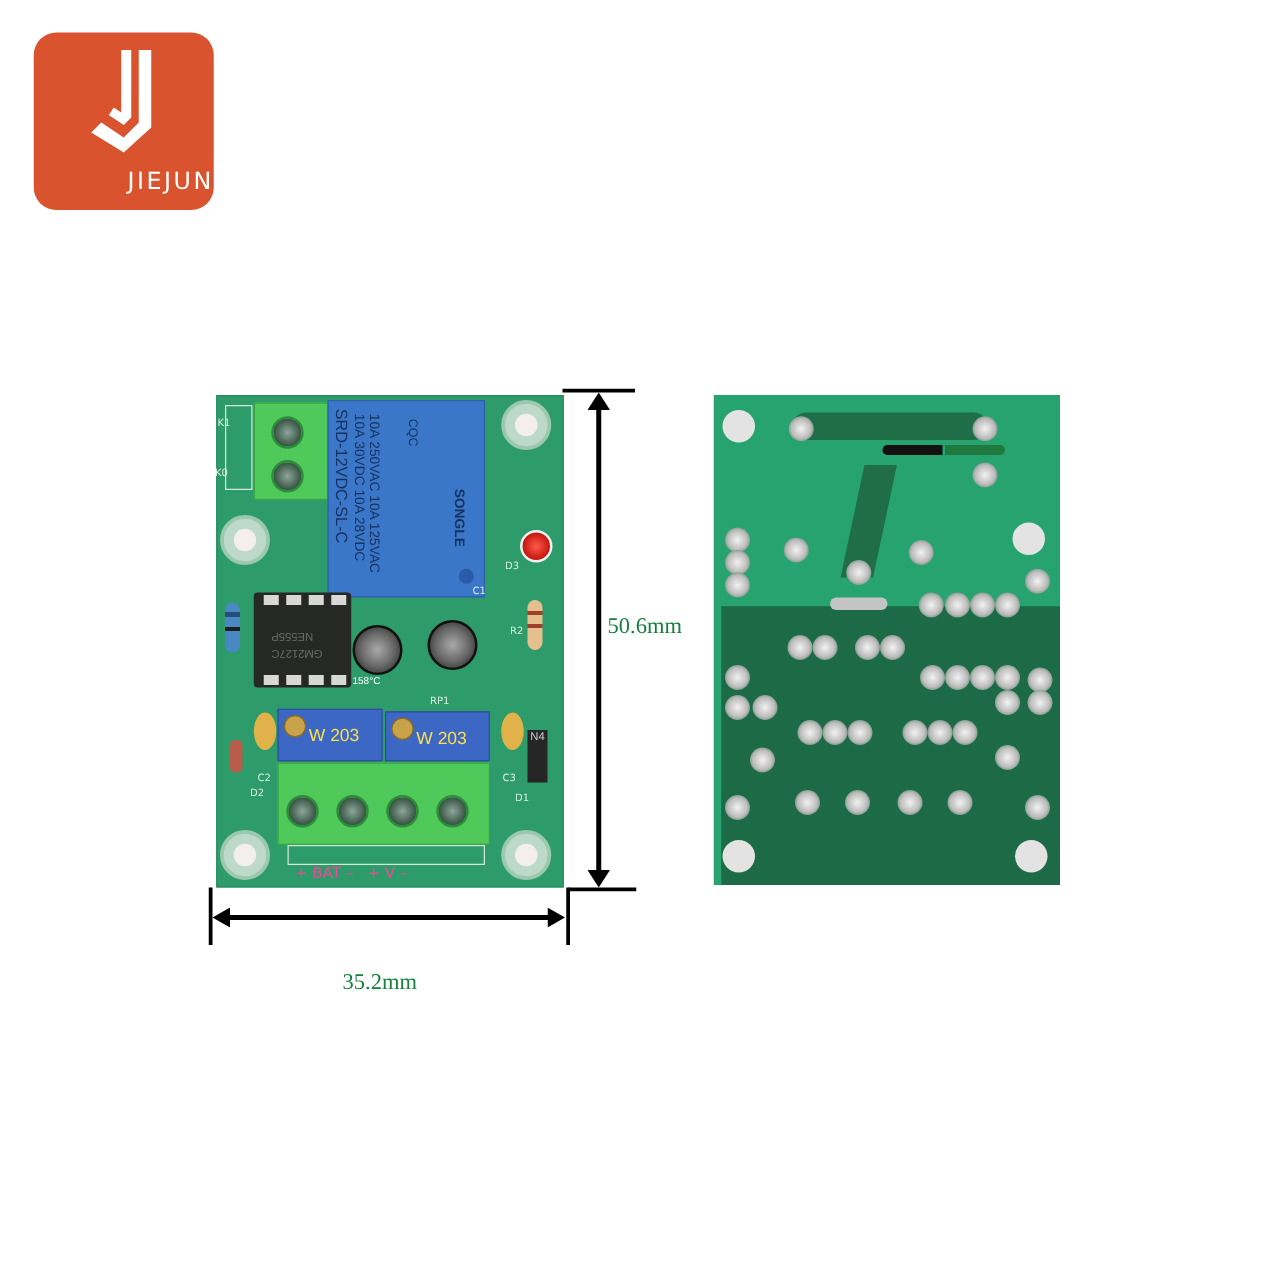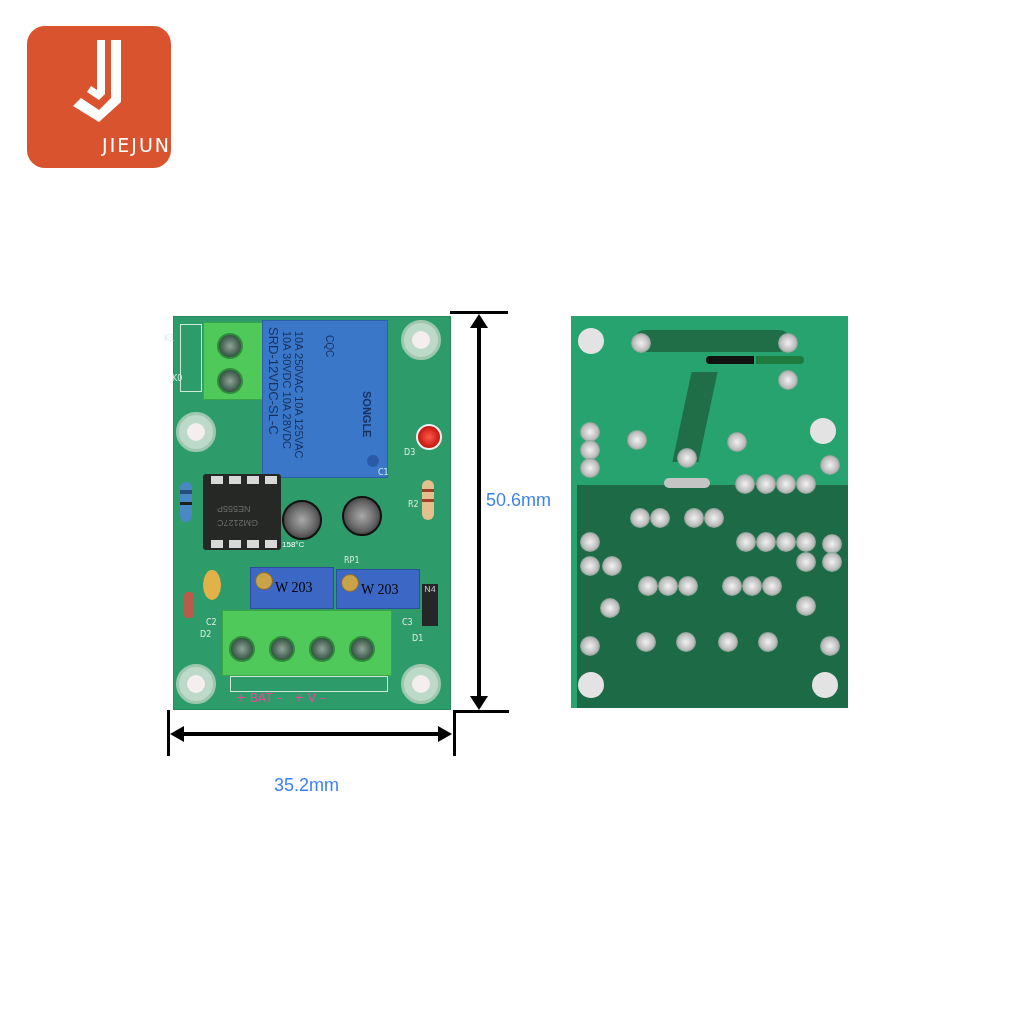--- a/index.html
+++ b/index.html
@@ -15,53 +15,53 @@
   .silk { border:1.5px solid #cfe8d8; }
   .hole-mount { width:40px; height:40px; border-radius:50%; background:#bdd9c9; border:3px solid #9cc8af; box-sizing:border-box; }
   .hole-mount::after { content:""; position:absolute; left:8px; top:8px; width:18px; height:18px; border-radius:50%; background:#f4efee; }
   .terminal { background:#4fc95a; border:1px solid #3aa544; }
   .screw { width:26px; height:26px; border-radius:50%; background:radial-gradient(circle,#8fa59a 0%,#3c5a4a 65%,#1f3b2c 100%); border:2px solid #2f8c3a; box-sizing:border-box; }
   .relay { left:262px; top:320px; width:124px; height:156px; background:#3a77c8; border:1px solid #2e60a6; }
   .relay-text { position:absolute; transform:rotate(90deg); transform-origin:left top; color:#16315f; font-size:11px; white-space:nowrap; font-family:"Liberation Sans", sans-serif; }
   .chip { left:203px; top:474px; width:78px; height:76px; background:#262826; border-radius:3px; }
   .pin { width:12px; height:8px; background:#d8d8d8; }
   .cap { width:40px; height:40px; border-radius:50%; background:radial-gradient(circle,#a9a9a9 0%,#6b6b6b 50%,#1e1e1e 100%); border:2px solid #111; box-sizing:border-box; }
-  .pot { background:#3c67c5; border:1px solid #2c4f9c; color:#000000; font-size:14px; font-family:Liberation Serif, serif;margin-left:28px; }
+  .pot { background:#3c67c5; border:1px solid #2c4f9c; color:#fde047; font-size:14px; font-family:Liberation Sans, sans-serif; }
   .pot-screw { width:16px; height:16px; border-radius:50%; background:#c8a34a; border:1px solid #8a6a24; }
   .ceramic { width:18px; height:30px; border-radius:50%; background:#e2b24a; }
   .led { width:22px; height:22px; border-radius:50%; background:radial-gradient(circle,#ff5a4a 0%,#c5160f 70%); border:2px solid #f2f2f2; }
   .resistor { width:12px; height:40px; border-radius:6px; }
   .silk-label { color:#d9eee2; font-size:8px; font-family:"DejaVu Sans", sans-serif; }
 
   
   .pcb-back { left:571px; top:316px; width:277px; height:392px; background:#27a36f; }
   .ground-plane { left:577px; top:485px; width:271px; height:223px; background:#1c6b46; }
   .pad { width:20px; height:20px; border-radius:50%; background:radial-gradient(circle,#f2f2f2 0%,#bcbcbc 55%,#2a6a4a 100%); }
   .backhole { width:26px; height:26px; border-radius:50%; background:#e3e3e3; }
   .trace { background:#1f6e48; }
 
   
   .dim-line { background:#000; }
-  .dim-text { color:#3b82f6; font-family:Liberation Sans, sans-serif; font-size:18px; }
+  .dim-text { color:#15803d; font-family:Liberation Serif, serif; font-size:18px; }
 </style>
 </head>
 <body>
 
 <div class="abs logo">
   <svg class="abs" style="left:40px;top:10px" width="64" height="92" viewBox="0 0 64 92">
     <polygon points="44,4 54,4 54,66 32,86 6,70 14,62 32,74 44,62" fill="#fff"></polygon>
     <polygon points="30,4 38,4 38,58 32,64 20,56 24,50 30,54" fill="#fff"></polygon>
   </svg>
   <div class="logo-text">JIEJUN</div>
 </div>
 
 <div class="abs pcb-front"></div>
 
 <div class="abs silk" style="left:180px;top:324px;width:20px;height:66px"></div>
-<div class="abs silk-label" style="left:164px;top:334px">K1</div>
+<div class="abs silk-label" style="left:174px;top:334px">K1</div>
 <div class="abs silk-label" style="left:172px;top:374px">K0</div>
 
 <div class="abs terminal" style="left:203px;top:322px;width:58px;height:76px"></div>
 <div class="abs screw" style="left:217px;top:333px"></div>
 <div class="abs screw" style="left:217px;top:368px"></div>
 
 <div class="abs relay">
   <div class="relay-text" style="left:42px;top:10px">10A 250VAC 10A 125VAC</div>
   <div class="relay-text" style="left:30px;top:10px">10A 30VDC 10A 28VDC</div>
   <div class="relay-text" style="left:18px;top:6px;font-size:13px">SRD-12VDC-SL-C</div>

